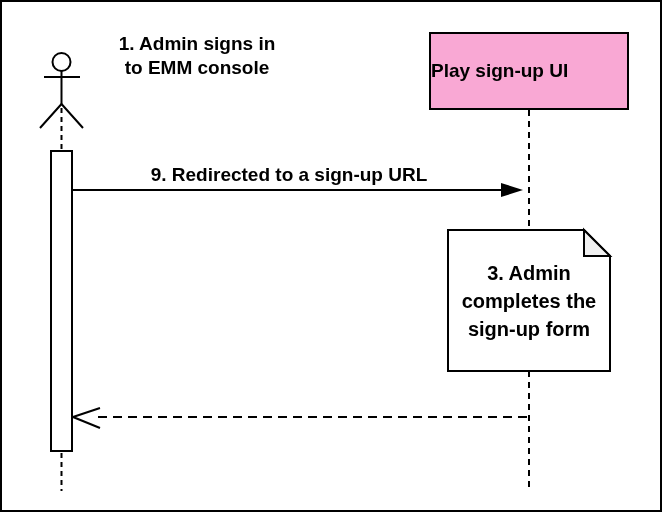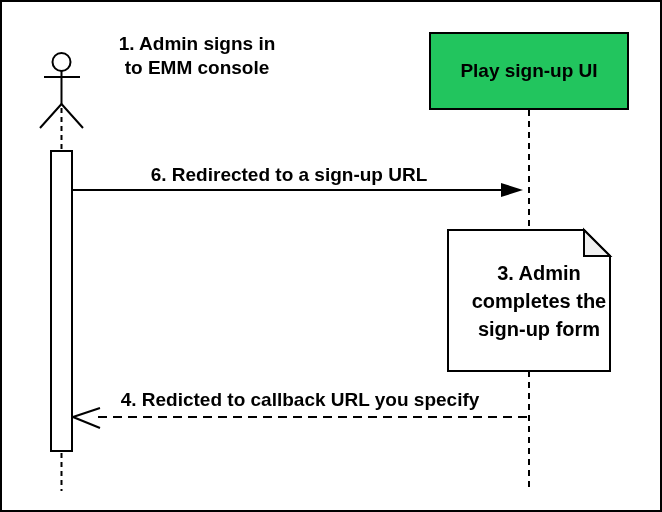--- a/index.html
+++ b/index.html
@@ -30,39 +30,37 @@
     white-space: pre-line;
   }
   .step1 { left: 93px;  top: 30px;  width: 204px; }
   .step2 { left: 125px; top: 161px; width: 324px; }
   .step4 { left: 86px;  top: 386px; width: 424px; }
   .playbox {
     position: absolute;
     left: 427px; top: 30px;
     width: 200px; height: 78px;
     box-sizing: border-box;
-    background: #22c55e;
+    background: #f9a8d4;
     border: 2px solid #000000;
     display: flex;
     align-items: center;
-    justify-content: center;
     font-size: 19px;
   }
   .notetext {
     position: absolute;
     left: 446px; top: 228px;
     width: 162px; height: 141px;
     display: flex;
     align-items: center;
     justify-content: center;
     text-align: center;
     font-size: 20px;
     line-height: 28px;
     white-space: pre-line;
-    padding-left: 10px;
   }
 </style>
 </head>
 <body>
 
 <div class="canvas">
 
   <svg class="shapes" viewBox="0 0 662 512">
     <g stroke="#000000" stroke-width="2" fill="none">
 
@@ -93,21 +91,20 @@
     </g>
   </svg>
 
   <div class="label step1">1. Admin signs in
 to EMM console</div>
 
   <div class="playbox">
     <span>Play sign-up UI</span>
   </div>
 
-  <div class="label step2">6. Redirected to a sign-up URL</div>
+  <div class="label step2">9. Redirected to a sign-up URL</div>
 
   <div class="notetext">3. Admin
 completes the
 sign-up form</div>
 
-  <div class="label step4">4. Redicted to callback URL you specify</div>
 
 </div>
 
 </body></html>

